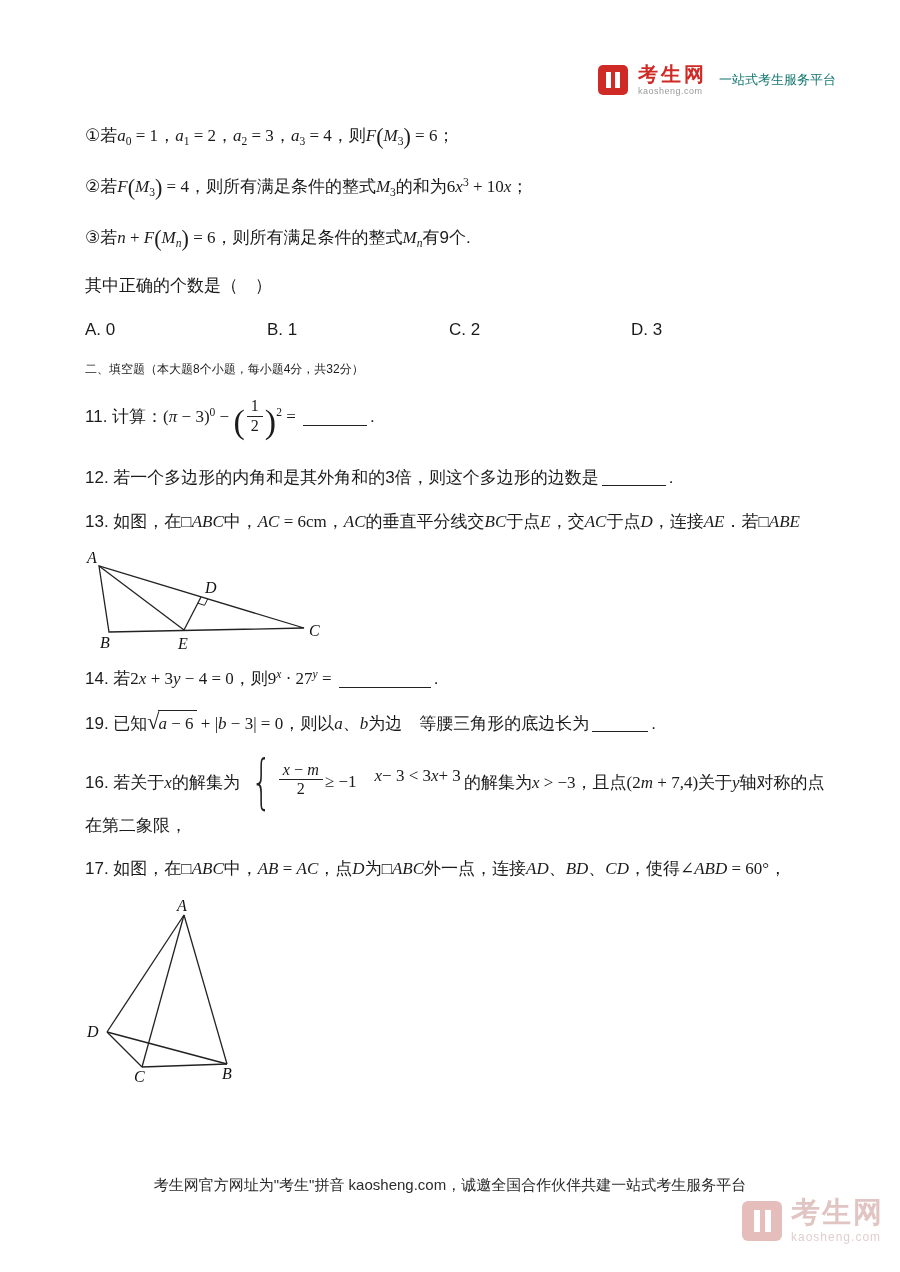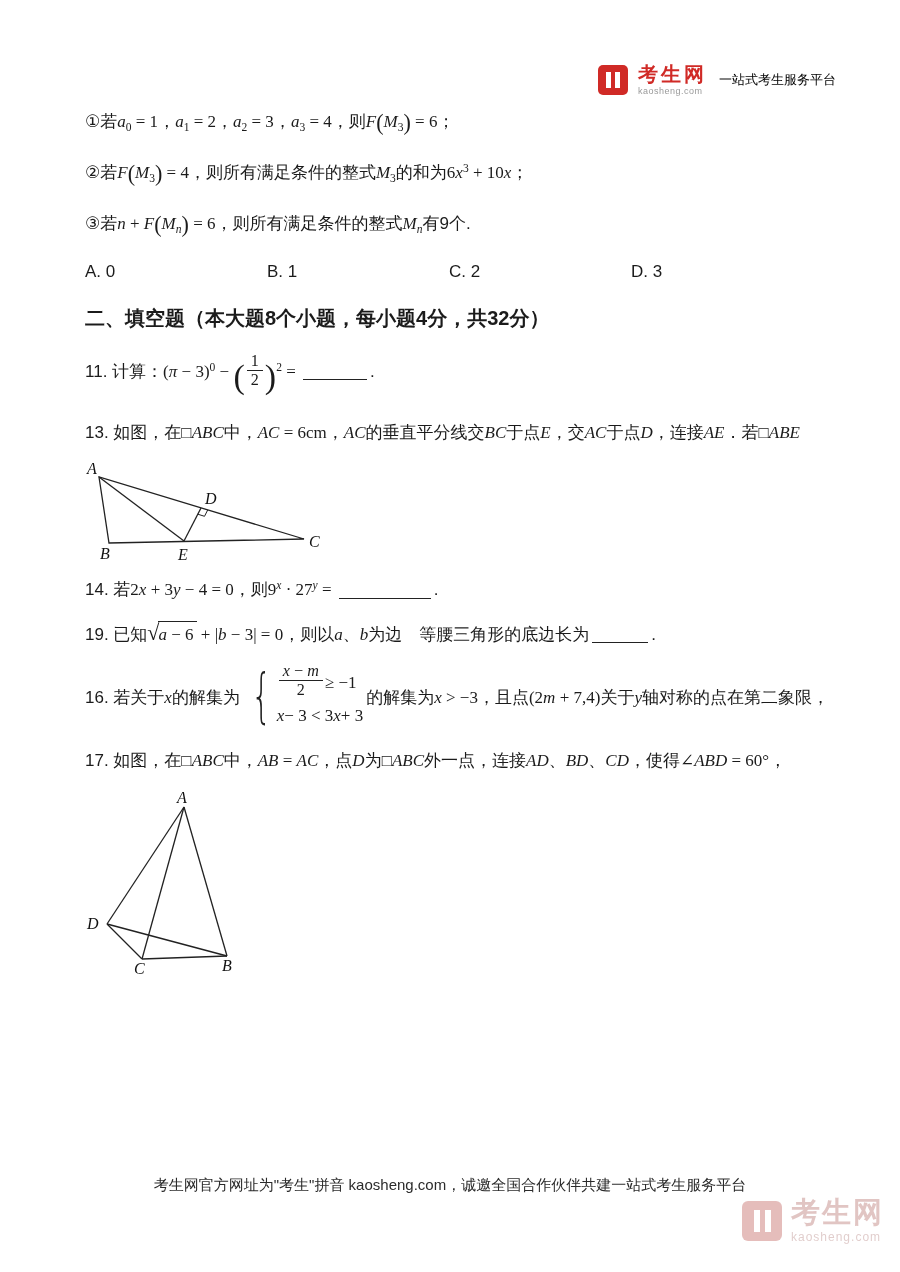--- a/index.html
+++ b/index.html
@@ -7,44 +7,44 @@
     width:900px;height:1272px;position:relative;background:#ffffff;color:#1b1b1b;
     font-family:"Liberation Sans","DejaVu Sans",sans-serif;overflow:hidden;
   }
   
   .brand-header{position:absolute;top:64px;right:64px;display:flex;align-items:center;gap:10px}
   .brand-icon{width:30px;height:30px;background:#d02a26;border-radius:5px;display:flex;align-items:center;justify-content:center;gap:4px;flex:none}
   .brand-icon i{display:block;width:5px;height:16px;background:#fff}
   .brand-names{display:flex;flex-direction:column;line-height:1}
   .brand-name{color:#d02a26;font-weight:bold;font-size:20px;letter-spacing:3px}
   .brand-domain{color:#9a9a9a;font-size:9px;margin-top:3px;letter-spacing:.5px}
-  .brand-tagline{color:#000000;font-size:13px;margin-left:2px}
+  .brand-tagline{color:#0f766e;font-size:13px;margin-left:2px}
   
-  .content{position:absolute;top:106px;left:85px;width:745px}
+  .content{position:absolute;top:120px;left:85px;width:745px}
   .line{font-size:17px;line-height:1.5;margin-bottom:18px}
-  .bold{font-weight:bold;font-size:20px}
+  .bold{font-weight:normal;font-size:12px}
   .ct{font-family:"Liberation Sans","DejaVu Sans",sans-serif}
   .mi{font-family:"Liberation Serif","DejaVu Serif",serif;font-style:italic}
   .mn{font-family:"Liberation Serif","DejaVu Serif",serif}
   .sub{font-size:.68em;vertical-align:-.3em}
   .sup{font-size:.68em;vertical-align:.55em}
   .bp{font-family:"Liberation Serif","DejaVu Serif",serif;font-size:1.3em;vertical-align:-.12em}
   .tp{font-family:"Liberation Serif","DejaVu Serif",serif;font-size:2em;font-weight:300;vertical-align:-.32em}
   .frac{display:inline-flex;flex-direction:column;align-items:center;vertical-align:middle;
         font-family:"Liberation Serif","DejaVu Serif",serif;line-height:1.12;font-size:.95em;margin:0 2px;transform:translateY(-2px)}
   .fnum{border-bottom:1.3px solid #222;padding:0 4px}
   .fden{padding:0 4px}
   .sqrt{display:inline-flex;align-items:flex-start;font-family:"Liberation Serif","DejaVu Serif",serif}
   .rad{font-size:1.3em;line-height:1.05}
   .radc{border-top:1.3px solid #222;padding:0 3px 0 1px;margin-left:-2px}
   .blank{display:inline-block;border-bottom:1.4px solid #222;height:1em;vertical-align:-3px;margin:0 3px;width:64px}
   .cases{display:inline-flex;align-items:center;vertical-align:middle;margin:0 3px;transform:translateY(-2px)}
   .brace{font-family:"DejaVu Sans","Liberation Sans",sans-serif;font-size:58px;font-weight:200;line-height:1;
          display:inline-block;transform:scaleX(.55);margin-right:-3px;color:#222}
-  .ccol{display:inline-flex;flex-direction:column;gap:2px;align-items:flex-start}
+  .ccol{display:inline-flex;flex-direction:row;gap:18px;align-items:flex-start}
   .crow{display:inline-flex;align-items:center}
   .options-row .opt{display:inline-block;width:182px}
   .figure{margin:2px 0 10px 0}
   .figure svg text{font-family:"Liberation Serif","DejaVu Serif",serif;font-style:italic;font-size:16px;fill:#111}
   
   .page-footer{position:absolute;top:1176px;left:0;width:100%;text-align:center;font-size:15px;color:#2b2b2b}
   .watermark{position:absolute;top:1198px;right:16px;display:flex;align-items:center;gap:9px;opacity:.55}
   .wm-icon{width:40px;height:40px;background:#d08885;border-radius:6px;display:flex;align-items:center;justify-content:center;gap:5px;flex:none}
   .wm-icon i{display:block;width:6px;height:22px;background:#fff}
   .wm-text{display:flex;flex-direction:column;line-height:1}
@@ -66,32 +66,36 @@
       <span class="brand-domain">kaosheng.com</span>
     </span>
     <span class="brand-tagline">一站式考生服务平台</span>
   </header>
 
   <main class="content">
     <div id="sec-statements">
         <div class="line"><span class="ct">①若</span><span class="mi">a</span><span class="sub mn">0</span><span class="mn"> = 1</span><span class="ct">，</span><span class="mi">a</span><span class="sub mn">1</span><span class="mn"> = 2</span><span class="ct">，</span><span class="mi">a</span><span class="sub mn">2</span><span class="mn"> = 3</span><span class="ct">，</span><span class="mi">a</span><span class="sub mn">3</span><span class="mn"> = 4</span><span class="ct">，则</span><span class="mi">F</span><span class="bp">(</span><span class="mi">M</span><span class="sub mn">3</span><span class="bp">)</span><span class="mn"> = 6</span><span class="ct">；</span></div>
         <div class="line"><span class="ct">②若</span><span class="mi">F</span><span class="bp">(</span><span class="mi">M</span><span class="sub mn">3</span><span class="bp">)</span><span class="mn"> = 4</span><span class="ct">，则所有满足条件的整式</span><span class="mi">M</span><span class="sub mn">3</span><span class="ct">的和为</span><span class="mn">6</span><span class="mi">x</span><span class="sup mn">3</span><span class="mn"> + 10</span><span class="mi">x</span><span class="ct">；</span></div>
         <div class="line"><span class="ct">③若</span><span class="mi">n</span><span class="mn"> + </span><span class="mi">F</span><span class="bp">(</span><span class="mi">M</span><span class="sub mi">n</span><span class="bp">)</span><span class="mn"> = 6</span><span class="ct">，则所有满足条件的整式</span><span class="mi">M</span><span class="sub mi">n</span><span class="ct">有9个.</span></div>
+        <div class="line"><span class="ct">其中正确的个数是（　）</span></div>
       </div>
     <div id="sec-options">
         <div class="line options-row"><span class="opt ct">A. 0</span><span class="opt ct">B. 1</span><span class="opt ct">C. 2</span><span class="opt ct">D. 3</span></div>
       </div>
     <div id="sec-section">
         <div class="line bold"><span class="ct">二、填空题（本大题8个小题，每小题4分，共32分）</span></div>
       </div>
     <div id="sec-q11">
         <div class="line"><span class="ct">11. 计算：</span><span class="mn">(</span><span class="mi">π</span><span class="mn"> − 3)</span><span class="sup mn">0</span><span class="mn"> − </span><span class="tp">(</span><span class="frac">
             <span class="fnum"><span class="mn">1</span></span>
             <span class="fden"><span class="mn">2</span></span>
           </span><span class="tp">)</span><span class="sup mn">2</span><span class="mn"> = </span><span class="blank" style="width: 64px;"></span><span class="ct">.</span></div>
+      </div>
+    <div id="sec-q12">
+        <div class="line"><span class="ct">12. 若一个多边形的内角和是其外角和的3倍，则这个多边形的边数是</span><span class="blank" style="width: 64px;"></span><span class="ct">.</span></div>
       </div>
     <div id="sec-q13">
         <div class="line"><span class="ct">13. 如图，在□</span><span class="mi">ABC</span><span class="ct">中，</span><span class="mi">AC</span><span class="mn"> = 6cm</span><span class="ct">，</span><span class="mi">AC</span><span class="ct">的垂直平分线交</span><span class="mi">BC</span><span class="ct">于点</span><span class="mi">E</span><span class="ct">，交</span><span class="mi">AC</span><span class="ct">于点</span><span class="mi">D</span><span class="ct">，连接</span><span class="mi">AE</span><span class="ct">．若□</span><span class="mi">ABE</span></div>
       </div>
 
     <div class="figure">
       <svg width="242" height="100" viewBox="0 0 242 100">
         <polygon points="14,14 24,80 219,76" fill="none" stroke="#222" stroke-width="1.3"></polygon>
         <line x1="14" y1="14" x2="99" y2="78" stroke="#222" stroke-width="1.3"></line>
         <line x1="116" y1="45" x2="99" y2="78" stroke="#222" stroke-width="1.3"></line>

